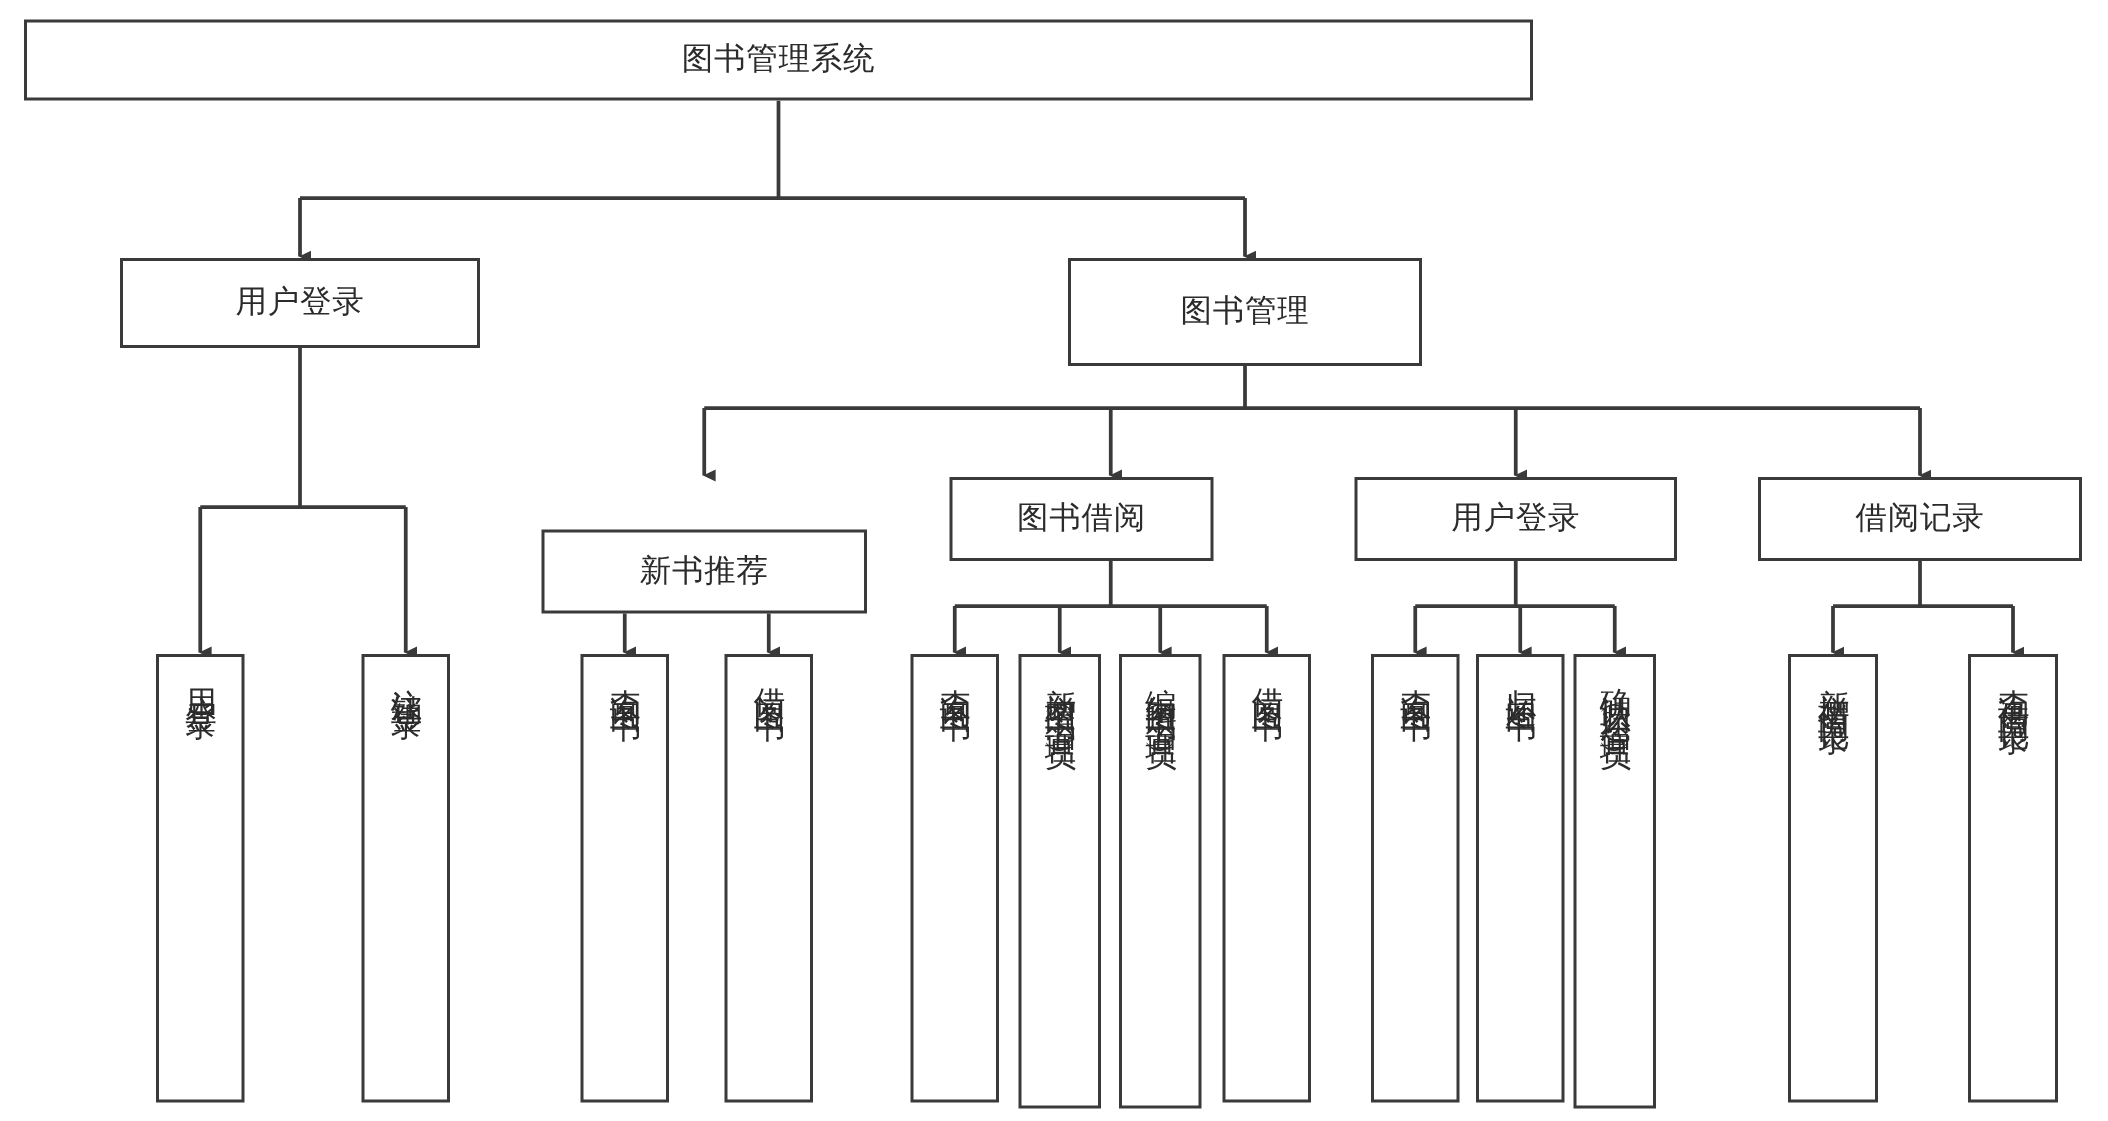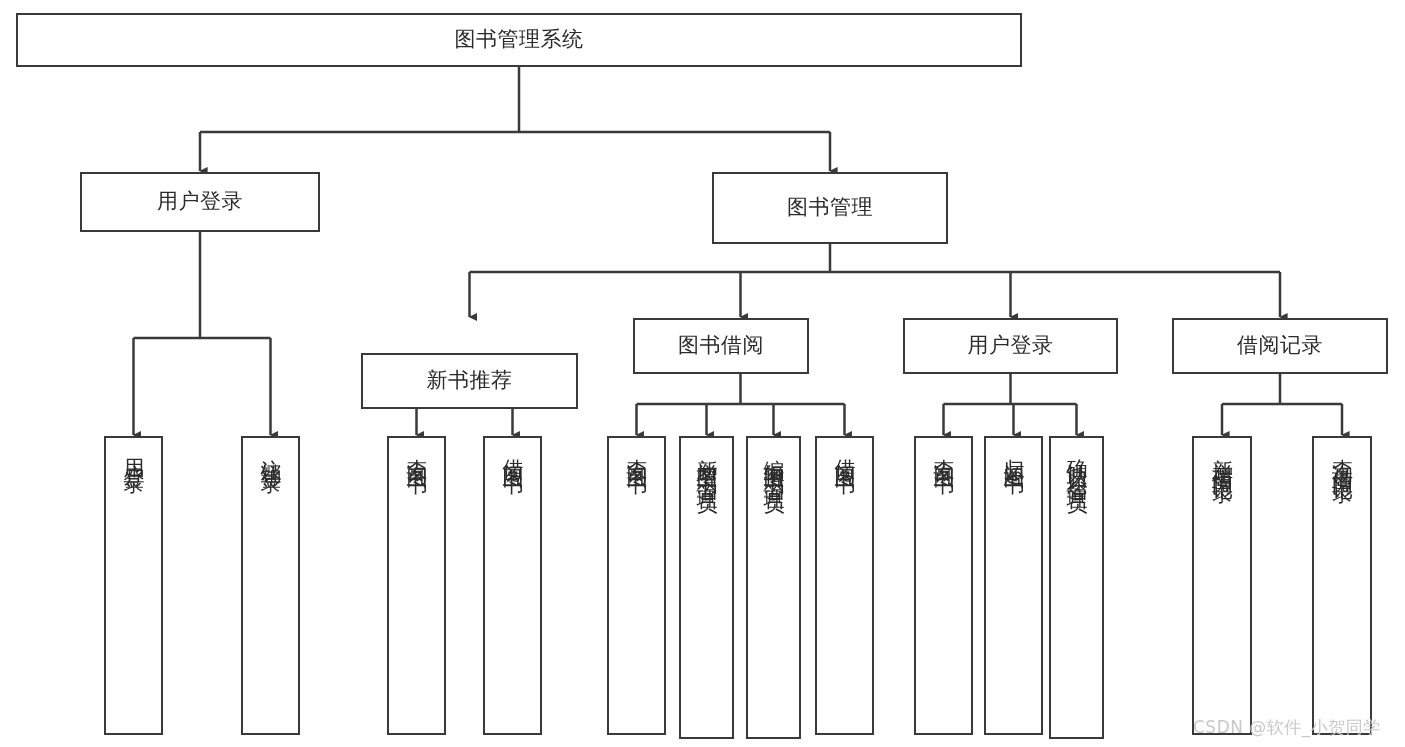--- a/index.html
+++ b/index.html
@@ -170,14 +170,13 @@
       <div class="node-box vertical" style="left: 1049px; top: 436px; width: 55px; height: 303px;">
         <span class="node-label-v">确认归还（管理员）</span>
       </div>
       <div class="node-box vertical" style="left: 1192px; top: 436px; width: 60px; height: 299px;">
         <span class="node-label-v">新增借阅记录</span>
       </div>
       <div class="node-box vertical" style="left: 1312px; top: 436px; width: 60px; height: 299px;">
         <span class="node-label-v">查询借阅记录</span>
       </div>
     </div>
-  <div class="watermark">CSDN @软件_小贺同学</div>
 </div>
 
 </body></html>

